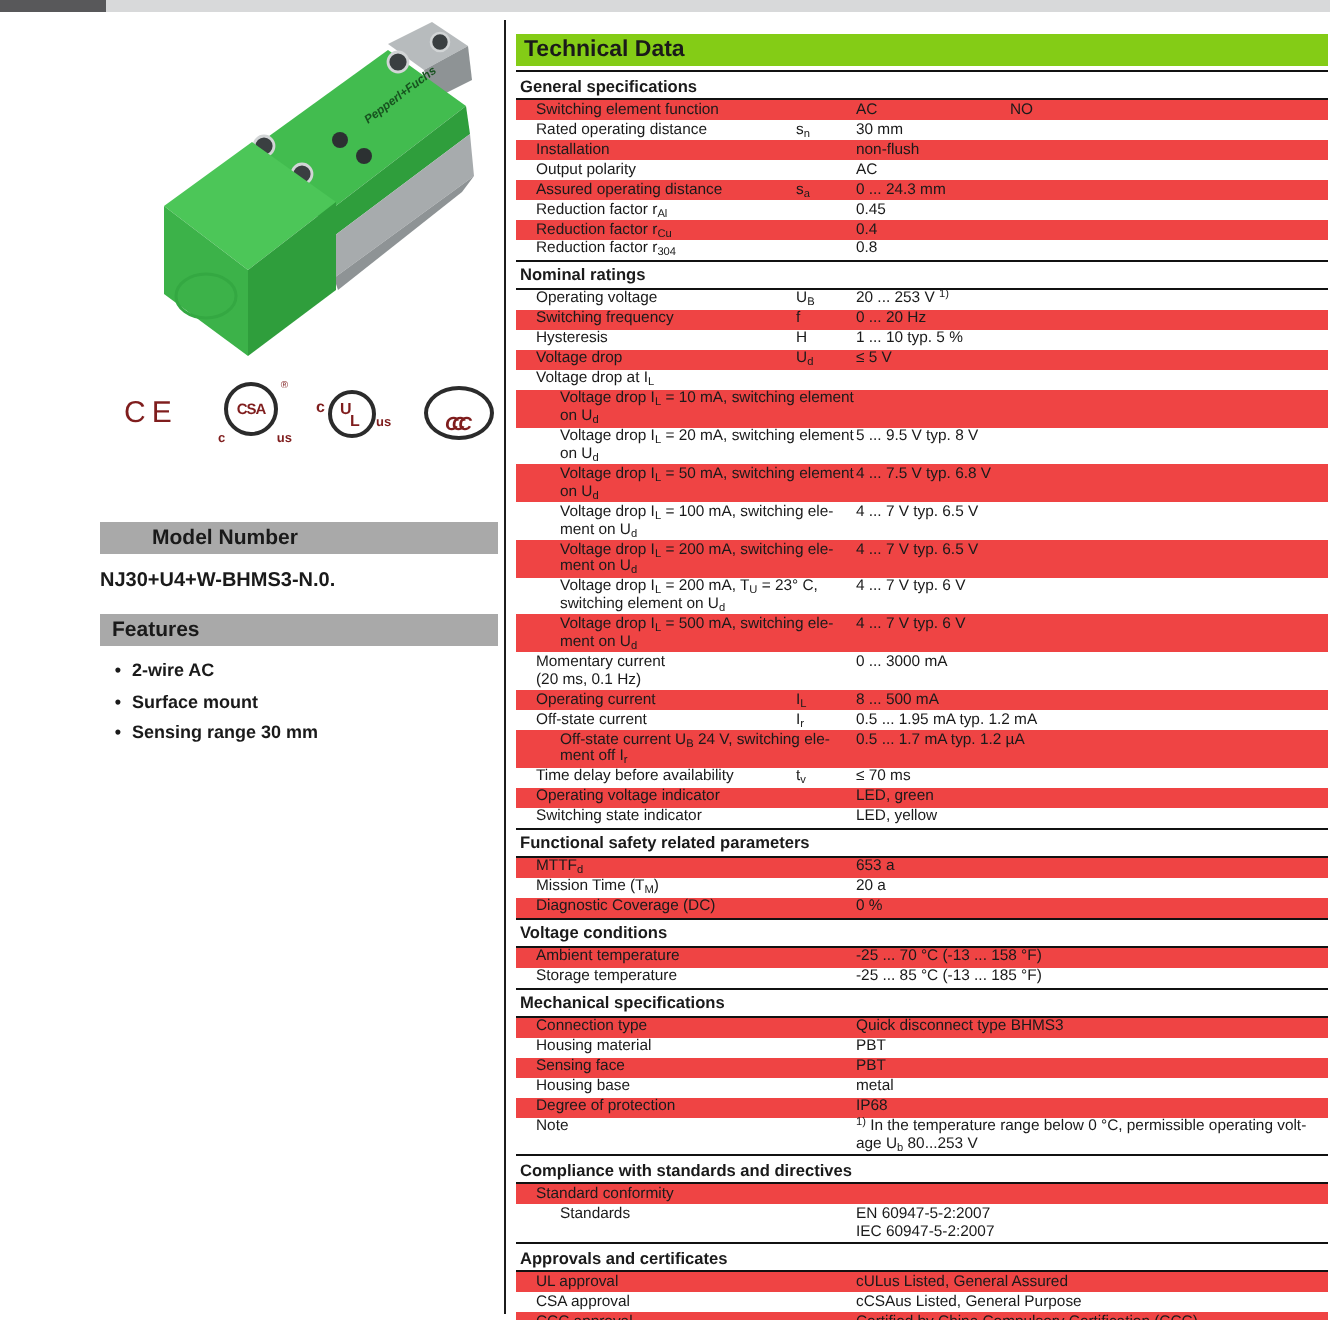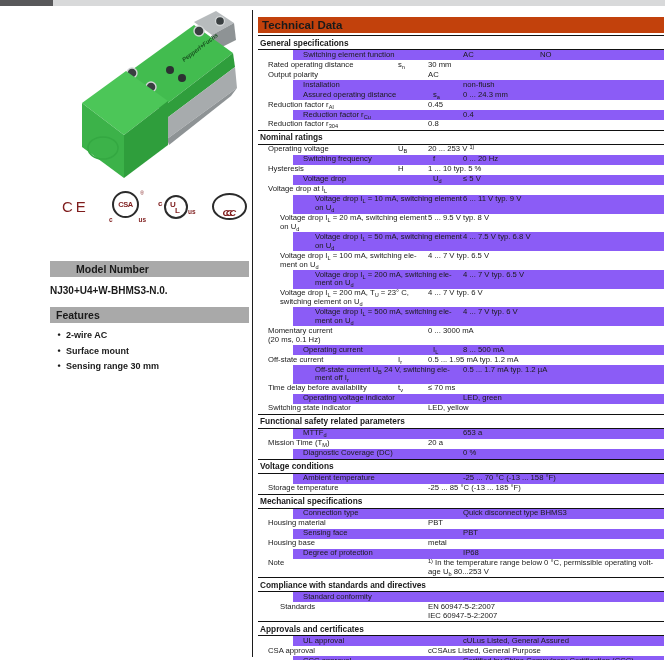--- a/index.html
+++ b/index.html
@@ -43,27 +43,27 @@
     font-size:10.5px;font-weight:bold;line-height:16px;padding-left:6px;box-sizing:border-box;}
   .bar-model{top:261px;padding-left:26px;}
   .bar-features{top:307px;}
   .model-value{position:absolute;left:50px;top:285px;font-size:10px;font-weight:bold;}
   .features{position:absolute;left:52px;top:328px;margin:0;padding:0;list-style:none;}
   .features li{font-size:9px;font-weight:bold;line-height:15.5px;display:flex;}
   .features .bullet{width:14px;text-align:center;flex:0 0 14px;}
 
   
   .right-col{position:absolute;left:258px;top:17px;width:406px;}
-  .td-bar{height:16px;background:#c2410c;font-size:11.5px;font-weight:bold;line-height:16px;
+  .td-bar{height:16px;background:#84cc16;font-size:11.5px;font-weight:bold;line-height:16px;
     padding-left:4px;}
   #spec-table{margin-top:2px;}
   .t-sec{font-size:8.3px;font-weight:bold;border-top:1px solid #111;border-bottom:1px solid #111;
     padding:1.5px 0 1.5px 2px;background:#fff;}
   .t-row{display:flex;font-size:7.7px;line-height:8.8px;padding:0.6px 0 0.6px 10px;background:#fff;}
-  .t-row.shaded{background:#8b5cf6;margin-left:35px;}
+  .t-row.shaded{background:#ef4444;}
   .c-label{width:130px;flex:0 0 130px;white-space:pre-line;box-sizing:border-box;}
   .c-label.ind1{padding-left:12px;}
   .c-label.wide{width:160px;flex:0 0 160px;}
   .c-sym{width:30px;flex:0 0 30px;}
   .c-val{flex:1;white-space:pre-line;}
   .c-val .v-first{display:inline-block;width:77px;}
   sub{font-size:5.6px;vertical-align:-1.5px;line-height:0;}
   sup{font-size:5.6px;vertical-align:2.5px;line-height:0;}
 </style>
 </head>
@@ -152,29 +152,29 @@
       <div class="t-row shaded">
         <div class="c-label">Switching element function</div>
         <div class="c-sym"></div>
         <div class="c-val"><span class="v-first">AC</span><span>NO</span></div>
       </div>
       <div class="t-row">
         <div class="c-label">Rated operating distance</div>
         <div class="c-sym">s<sub>n</sub></div>
         <div class="c-val"><span>30 mm</span></div>
       </div>
+      <div class="t-row shaded">
+        <div class="c-label">Installation</div>
+        <div class="c-sym"></div>
+        <div class="c-val"><span>non-flush</span></div>
+      </div>
       <div class="t-row">
         <div class="c-label">Output polarity</div>
         <div class="c-sym"></div>
         <div class="c-val"><span>AC</span></div>
-      </div>
-      <div class="t-row shaded">
-        <div class="c-label">Installation</div>
-        <div class="c-sym"></div>
-        <div class="c-val"><span>non-flush</span></div>
       </div>
       <div class="t-row shaded">
         <div class="c-label">Assured operating distance</div>
         <div class="c-sym">s<sub>a</sub></div>
         <div class="c-val"><span>0 ... 24.3 mm</span></div>
       </div>
       <div class="t-row">
         <div class="c-label">Reduction factor r<sub>Al</sub></div>
         <div class="c-sym"></div>
         <div class="c-val"><span>0.45</span></div>
@@ -210,21 +210,20 @@
         <div class="c-sym">U<sub>d</sub></div>
         <div class="c-val"><span>≤ 5 V</span></div>
       </div>
       <div class="t-row">
         <div class="c-label">Voltage drop at I<sub>L</sub></div>
         <div class="c-sym"></div>
         <div class="c-val"><span></span></div>
       </div>
       <div class="t-row shaded">
         <div class="c-label wide ind1">Voltage drop I<sub>L</sub> = 10 mA, switching element<br>on U<sub>d</sub></div>
-        <div class="c-val"><span>6 ... 11 V typ. 9 V</span></div>
       </div>
       <div class="t-row">
         <div class="c-label wide ind1">Voltage drop I<sub>L</sub> = 20 mA, switching element<br>on U<sub>d</sub></div>
         <div class="c-val"><span>5 ... 9.5 V typ. 8 V</span></div>
       </div>
       <div class="t-row shaded">
         <div class="c-label wide ind1">Voltage drop I<sub>L</sub> = 50 mA, switching element<br>on U<sub>d</sub></div>
         <div class="c-val"><span>4 ... 7.5 V typ. 6.8 V</span></div>
       </div>
       <div class="t-row">

